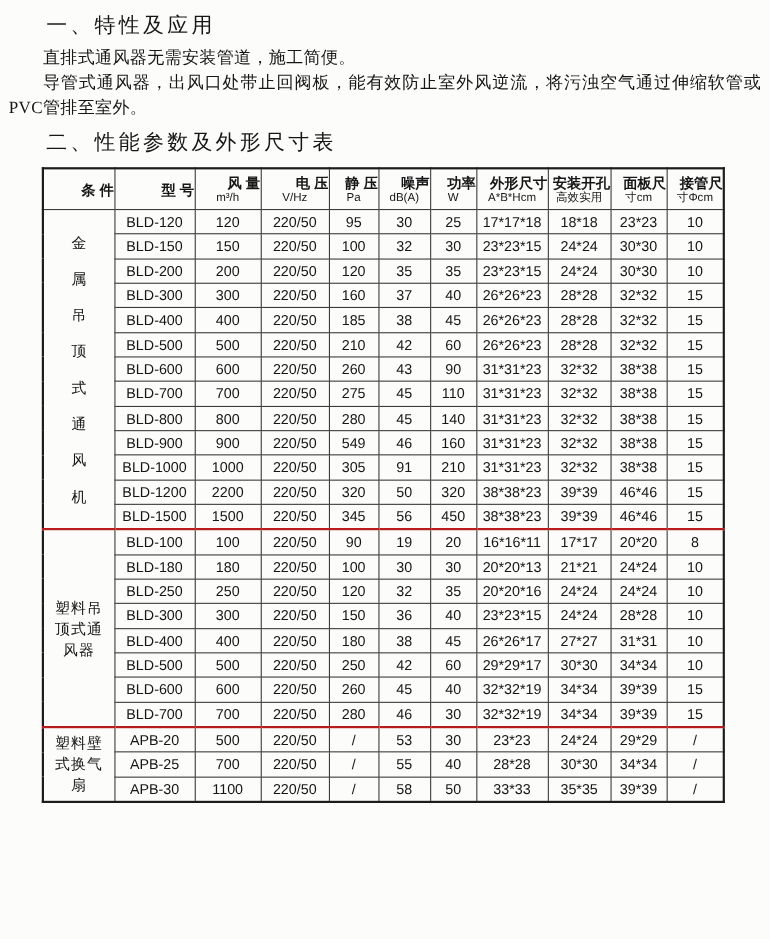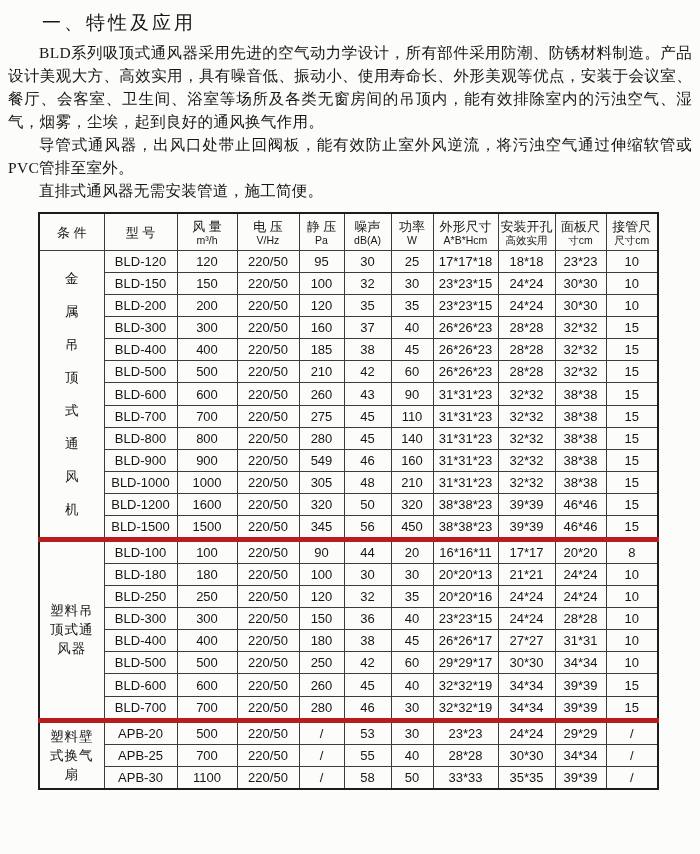--- a/index.html
+++ b/index.html
@@ -50,51 +50,51 @@
     text-align:center;
     vertical-align:middle;
     padding:0;
     overflow:hidden;
   }
   thead th{
     height:36px;
     border-bottom:2px solid #1d1d1d;
     font-weight:bold;
   }
-  .hl1{font-size:13px;line-height:15px;font-weight:normal;}
+  .hl1{font-size:13px;line-height:15px;font-weight:bold;text-align:right;}
   .hl2{font-size:10.5px;line-height:12px;font-weight:normal;}
   tbody td{
     height:21px;
     font-size:13px;
     font-family:"Liberation Sans",sans-serif;
   }
   td.group-label{
     white-space:pre-line;
     font-size:13.5px;
     line-height:19px;
     letter-spacing:1px;
   }
   td.group-label.v-label{
     line-height:33px;
     letter-spacing:0;
   }
-  tr.group-start td{border-top:5px solid #b91c1c;}
+  tr.group-start td{border-top:2px solid #b91c1c;}
 </style>
 </head>
 <body>
 
 <div class="page">
 
 
   <h2 class="sec-heading">一、特性及应用</h2>
 
-  <p class="body-para">BLD系列吸顶式通风器采用先进的空气动力学设计，所有部件采用防潮、防锈材料制造。产品设计美观大方、高效实用，具有噪音低、振动小、使用寿命长、外形美观等优点，安装于会议室、餐厅、会客室、卫生间、浴室等场所及各类无窗房间的吊顶内，能有效排除室内的污浊空气、湿气，烟雾，尘埃，起到良好的通风换气作用。</p>
+  <p class="body-para">直排式通风器无需安装管道，施工简便。</p>
   <p class="body-para">导管式通风器，出风口处带止回阀板，能有效防止室外风逆流，将污浊空气通过伸缩软管或PVC管排至室外。</p>
-  <p class="body-para">直排式通风器无需安装管道，施工简便。</p>
-
+
+  <h2 class="sec-heading">二、性能参数及外形尺寸表</h2>
 
   <table class="spec">
     <colgroup>
       <col style="width:65px">
         <col style="width:73px">
         <col style="width:60px">
       <col style="width:62px">
         <col style="width:45px">
         <col style="width:47px">
       <col style="width:42px">
@@ -138,21 +138,21 @@
           <th>
             <div class="hl1">安装开孔</div>
             <div class="hl2">高效实用</div>
           </th>
           <th>
             <div class="hl1">面板尺</div>
             <div class="hl2">寸cm</div>
           </th>
           <th>
             <div class="hl1">接管尺</div>
-            <div class="hl2">尺寸cm</div>
+            <div class="hl2">寸Φcm</div>
           </th>
         </tr>
       </thead>
     <tbody id="spec-body">
         <tr>
           <td rowspan="13" class="group-label v-label">金
 属
 吊
 顶
 式
@@ -276,30 +276,30 @@
           <td>31*31*23</td>
           <td>32*32</td>
           <td>38*38</td>
           <td>15</td>
         </tr>
         <tr>
           <td>BLD-1000</td>
           <td>1000</td>
           <td>220/50</td>
           <td>305</td>
-          <td>48</td>
+          <td>91</td>
           <td>210</td>
           <td>31*31*23</td>
           <td>32*32</td>
           <td>38*38</td>
           <td>15</td>
         </tr>
         <tr>
           <td>BLD-1200</td>
-          <td>1600</td>
+          <td>2200</td>
           <td>220/50</td>
           <td>320</td>
           <td>50</td>
           <td>320</td>
           <td>38*38*23</td>
           <td>39*39</td>
           <td>46*46</td>
           <td>15</td>
         </tr>
         <tr>
@@ -315,21 +315,21 @@
           <td>15</td>
         </tr>
         <tr class="group-start">
           <td rowspan="8" class="group-label">塑料吊
 顶式通
 风器</td>
           <td>BLD-100</td>
           <td>100</td>
           <td>220/50</td>
           <td>90</td>
-          <td>44</td>
+          <td>19</td>
           <td>20</td>
           <td>16*16*11</td>
           <td>17*17</td>
           <td>20*20</td>
           <td>8</td>
         </tr>
         <tr>
           <td>BLD-180</td>
           <td>180</td>
           <td>220/50</td>

